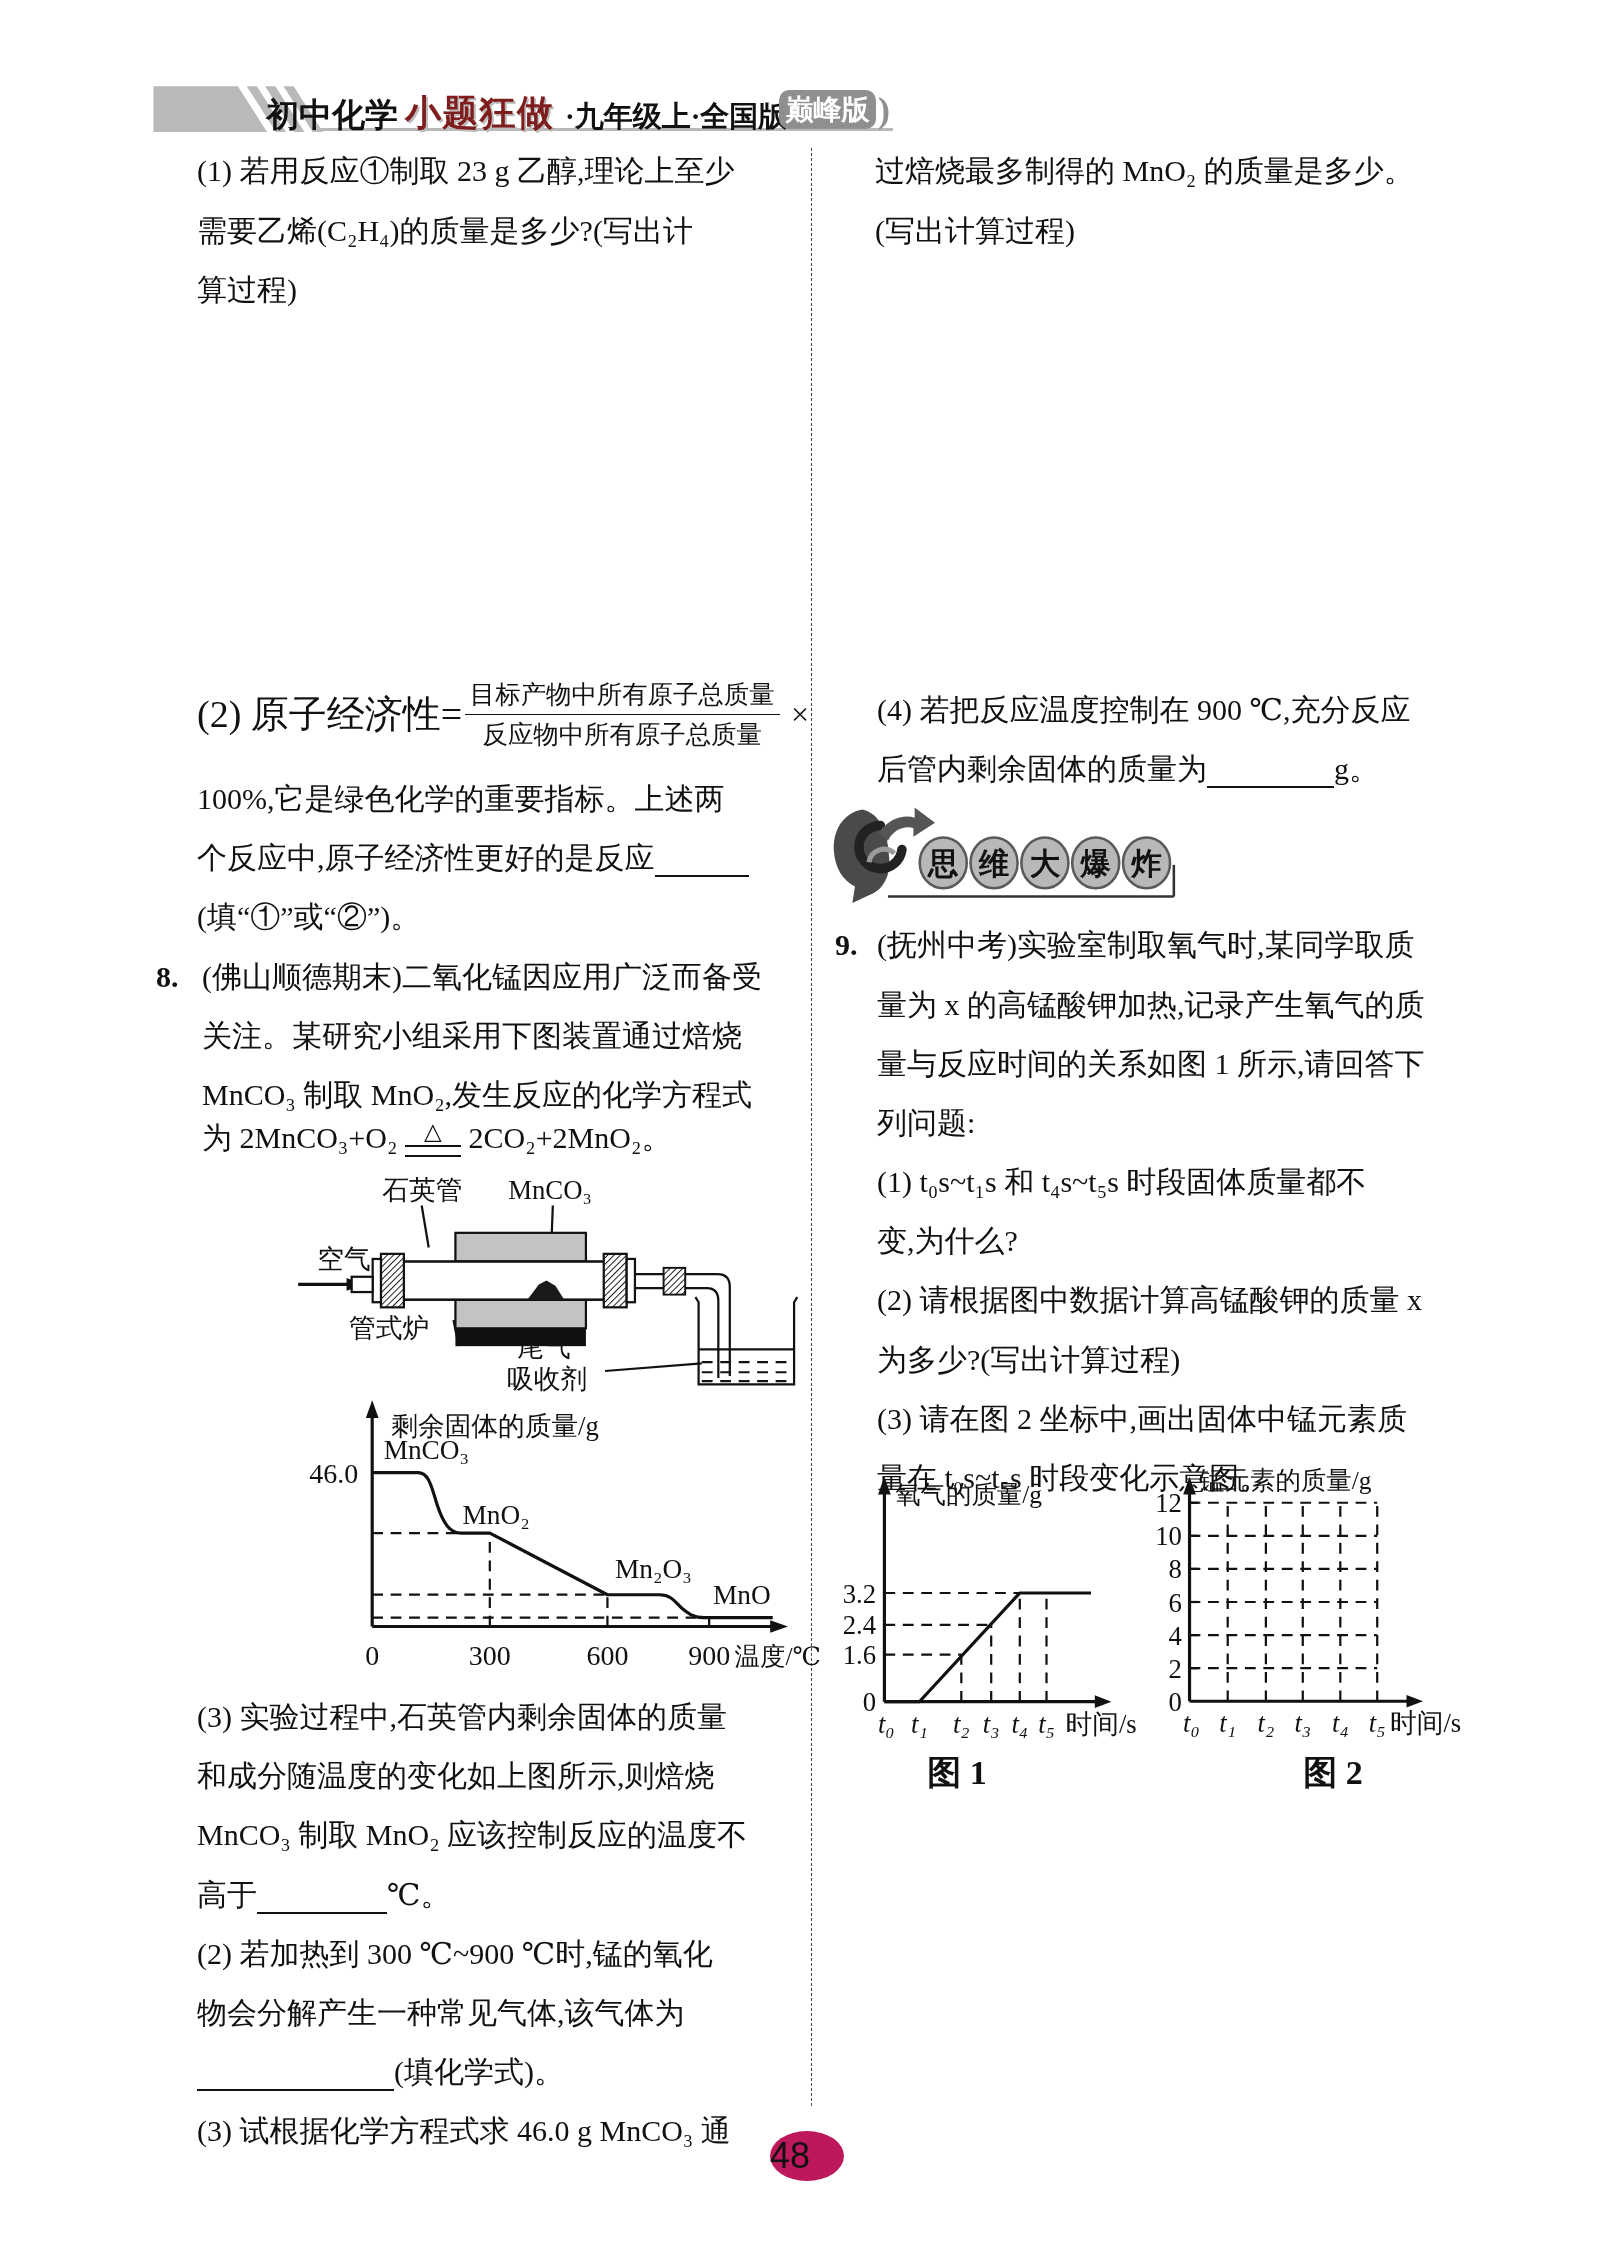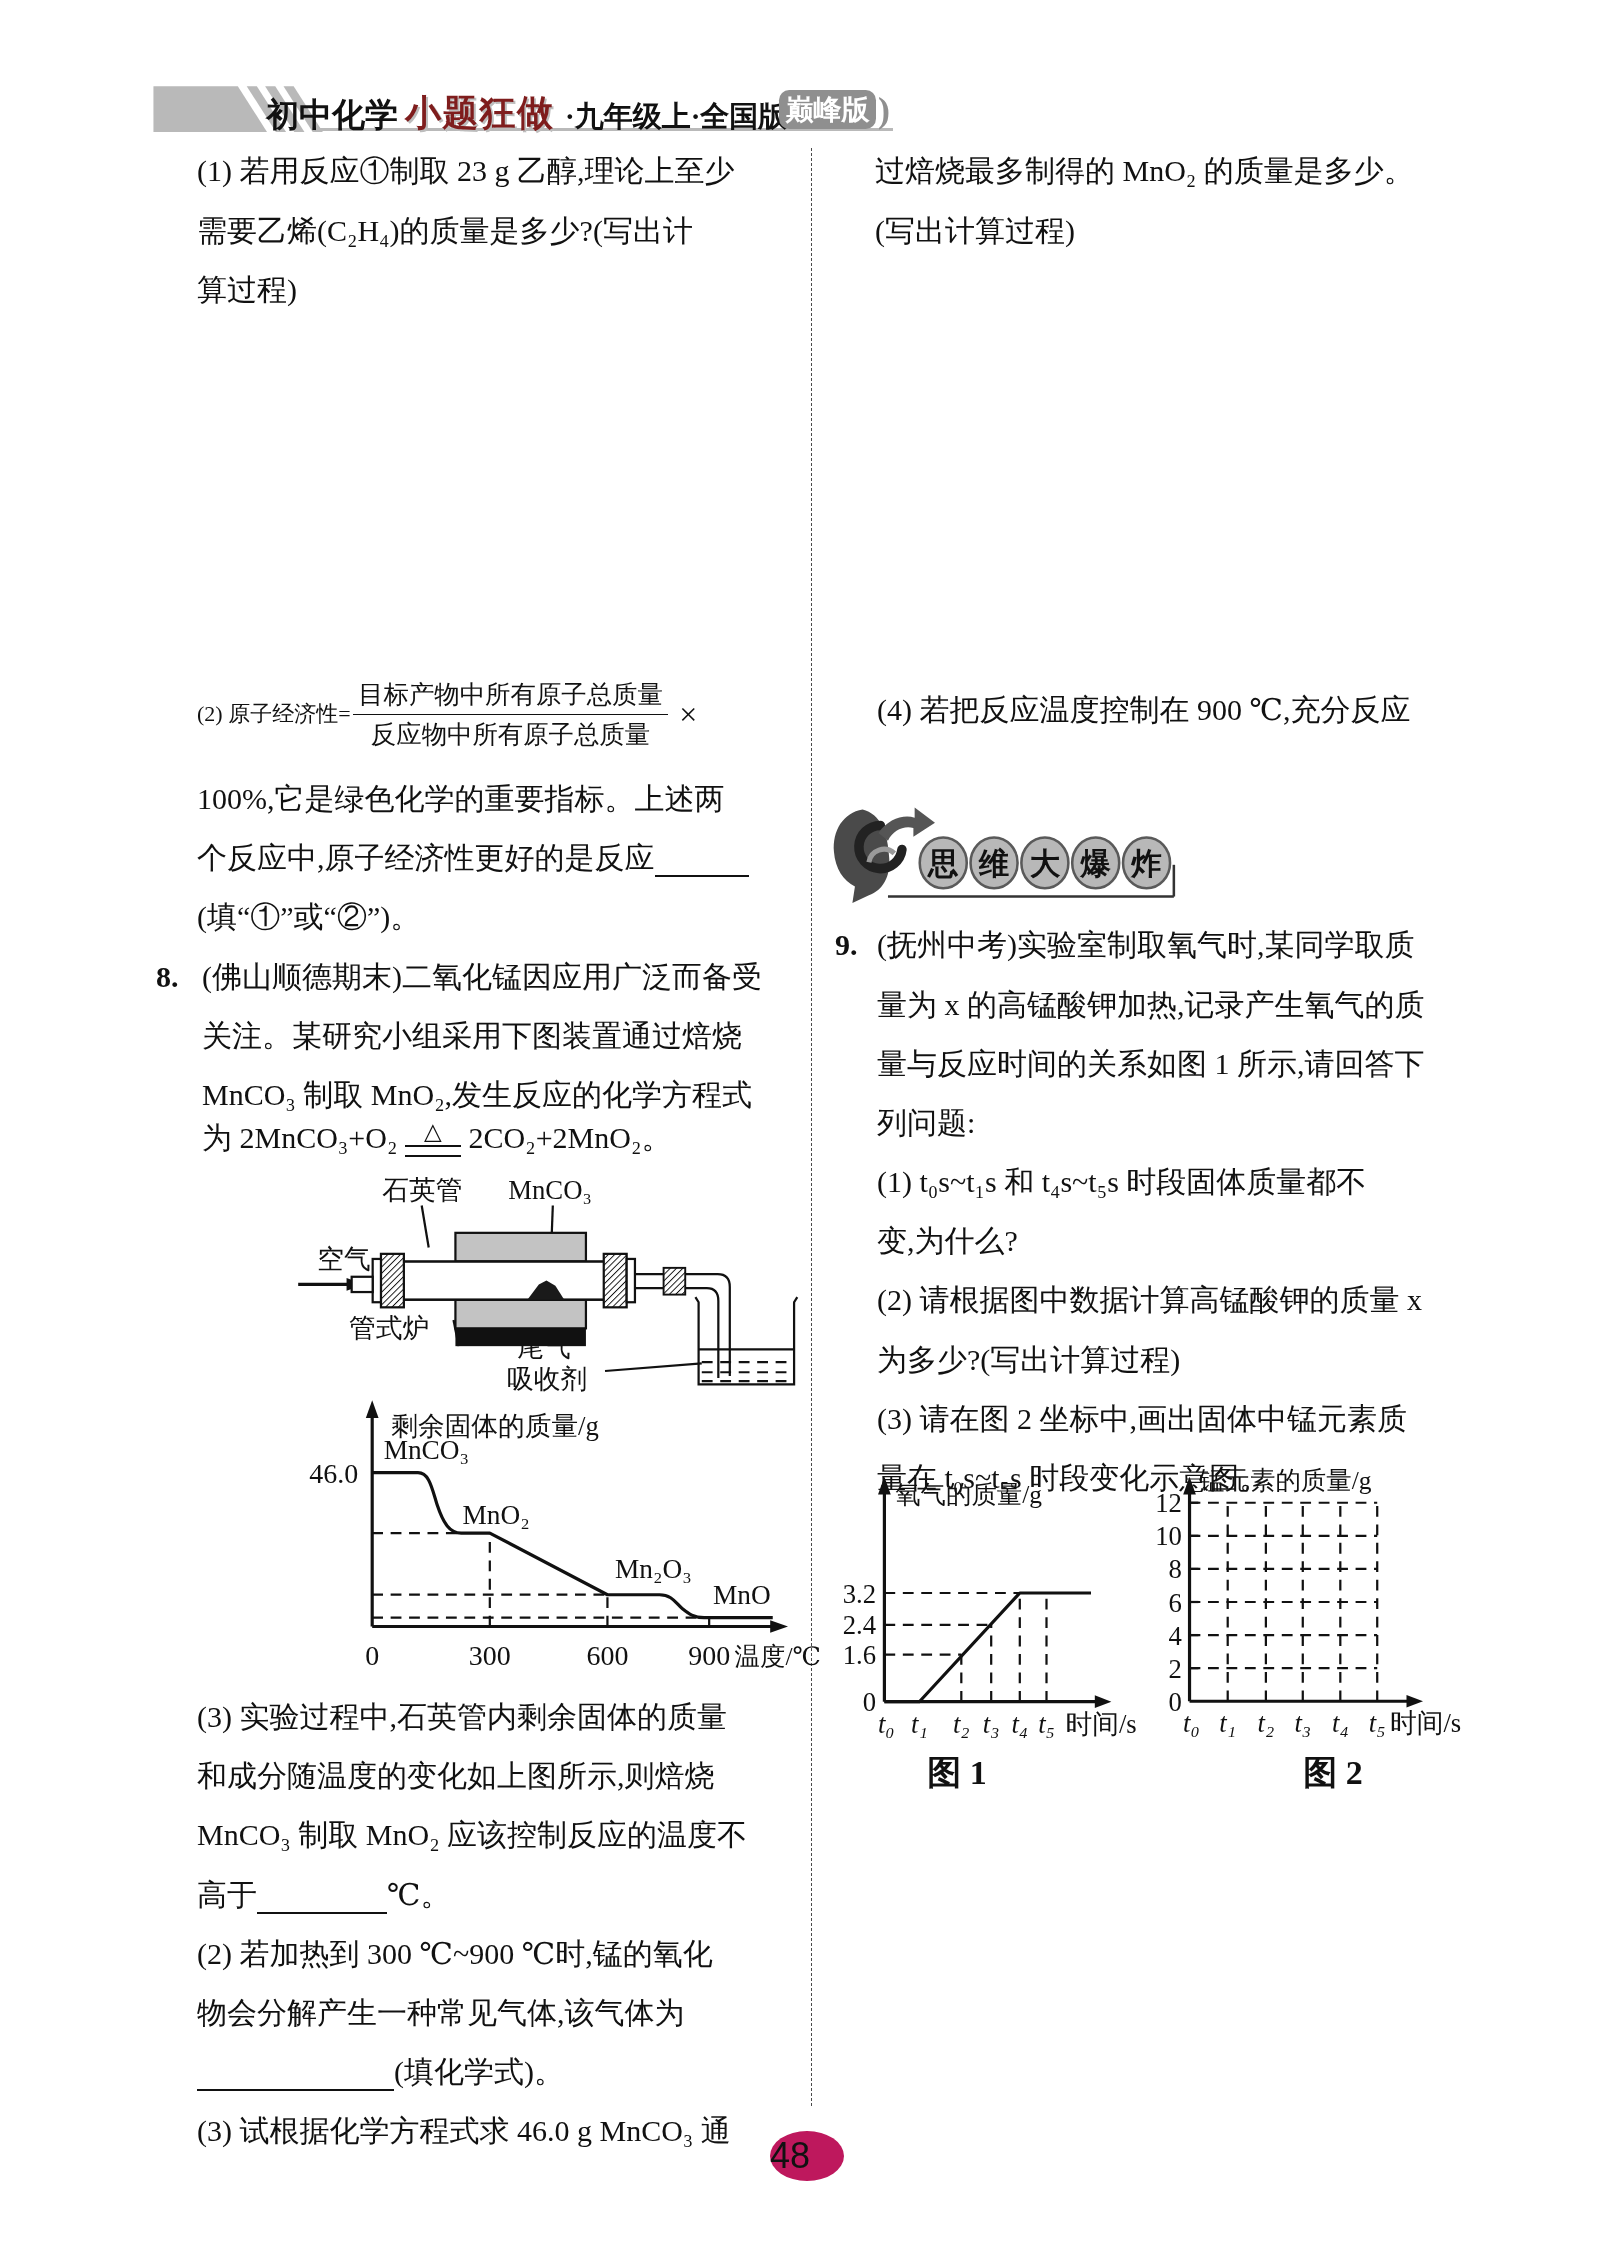--- a/index.html
+++ b/index.html
@@ -50,21 +50,21 @@
   <div class="badge">巅峰版</div>
   <span class="badge-paren">)</span>
 
   <div class="divider"></div>
 
   <div class="ln" style="left:197px;top:151px;">(1) 若用反应①制取 23 g 乙醇,理论上至少</div>
   <div class="ln" style="left:197px;top:211px;">需要乙烯(C₂H₄)的质量是多少?(写出计</div>
   <div class="ln" style="left:197px;top:270px;">算过程)</div>
 
   <div class="fracrow" style="left:197px;top:678px;">
-    <span style="font-size:22px;">(2) 原子经济性=</span>
+    <span style="font-size:38px;">(2) 原子经济性=</span>
     <span class="frac">
       <span class="num">目标产物中所有原子总质量</span>
       <span class="den">反应物中所有原子总质量</span>
     </span>
     <span class="times">×</span>
   </div>
   <div class="ln" style="left:197px;top:779px;">100%,它是绿色化学的重要指标。上述两</div>
   <div class="ln" style="left:197px;top:838px;"><span>个反应中,原子经济性更好的是反应</span><span class="blank" style="width:94px;"></span></div>
   <div class="ln" style="left:197px;top:897px;">(填“①”或“②”)。</div>
 
@@ -165,20 +165,21 @@
   <div class="ln" style="left:197px;top:1815px;">MnCO₃ 制取 MnO₂ 应该控制反应的温度不</div>
   <div class="ln" style="left:197px;top:1875px;"><span>高于</span><span class="blank" style="width:130px;"></span><span>℃。</span></div>
   <div class="ln" style="left:197px;top:1934px;">(2) 若加热到 300 ℃~900 ℃时,锰的氧化</div>
   <div class="ln" style="left:197px;top:1993px;">物会分解产生一种常见气体,该气体为</div>
   <div class="ln" style="left:197px;top:2052px;"><span class="blank" style="width:197px;"></span><span>(填化学式)。</span></div>
   <div class="ln" style="left:197px;top:2111px;">(3) 试根据化学方程式求 46.0 g MnCO₃ 通</div>
 
   <div class="ln" style="left:875px;top:151px;">过焙烧最多制得的 MnO₂ 的质量是多少。</div>
   <div class="ln" style="left:875px;top:211px;">(写出计算过程)</div>
   <div class="ln" style="left:877px;top:690px;">(4) 若把反应温度控制在 900 ℃,充分反应</div>
+  <div class="ln" style="left:877px;top:749px;"><span>后管内剩余固体的质量为</span><span class="blank" style="width:127px;"></span><span>g。</span></div>
 
   <svg style="left:824px;top:800px;" width="363" height="108" viewBox="0 0 570 170">
     <path d="M60,15 C30,20 12,48 15,82 C17,108 30,128 48,136 L44,162 L70,150 C92,142 104,120 102,92 C100,50 88,22 60,15 Z" fill="#4a4a4a"></path>
     <path d="M88,40 A34,34 0 1 0 122,78" fill="none" stroke="#222" stroke-width="15" stroke-linecap="round"></path>
     <path d="M70,98 A24,24 0 0 1 110,84" fill="none" stroke="#9a9a9a" stroke-width="8"></path>
     <path d="M85,52 C100,30 125,22 142,28 L142,12 L174,36 L140,58 L140,44 C124,40 108,48 100,64 Z" fill="#555"></path>
     <line x1="100" y1="152" x2="550" y2="152" stroke="#333" stroke-width="4"></line>
     <line x1="550" y1="152" x2="550" y2="102" stroke="#333" stroke-width="4"></line>
     <ellipse cx="187" cy="99" rx="37" ry="40" fill="#b8b8b8" stroke="#5a5a5a" stroke-width="4"></ellipse>
     <ellipse cx="267" cy="99" rx="37" ry="40" fill="#b8b8b8" stroke="#5a5a5a" stroke-width="4"></ellipse>

